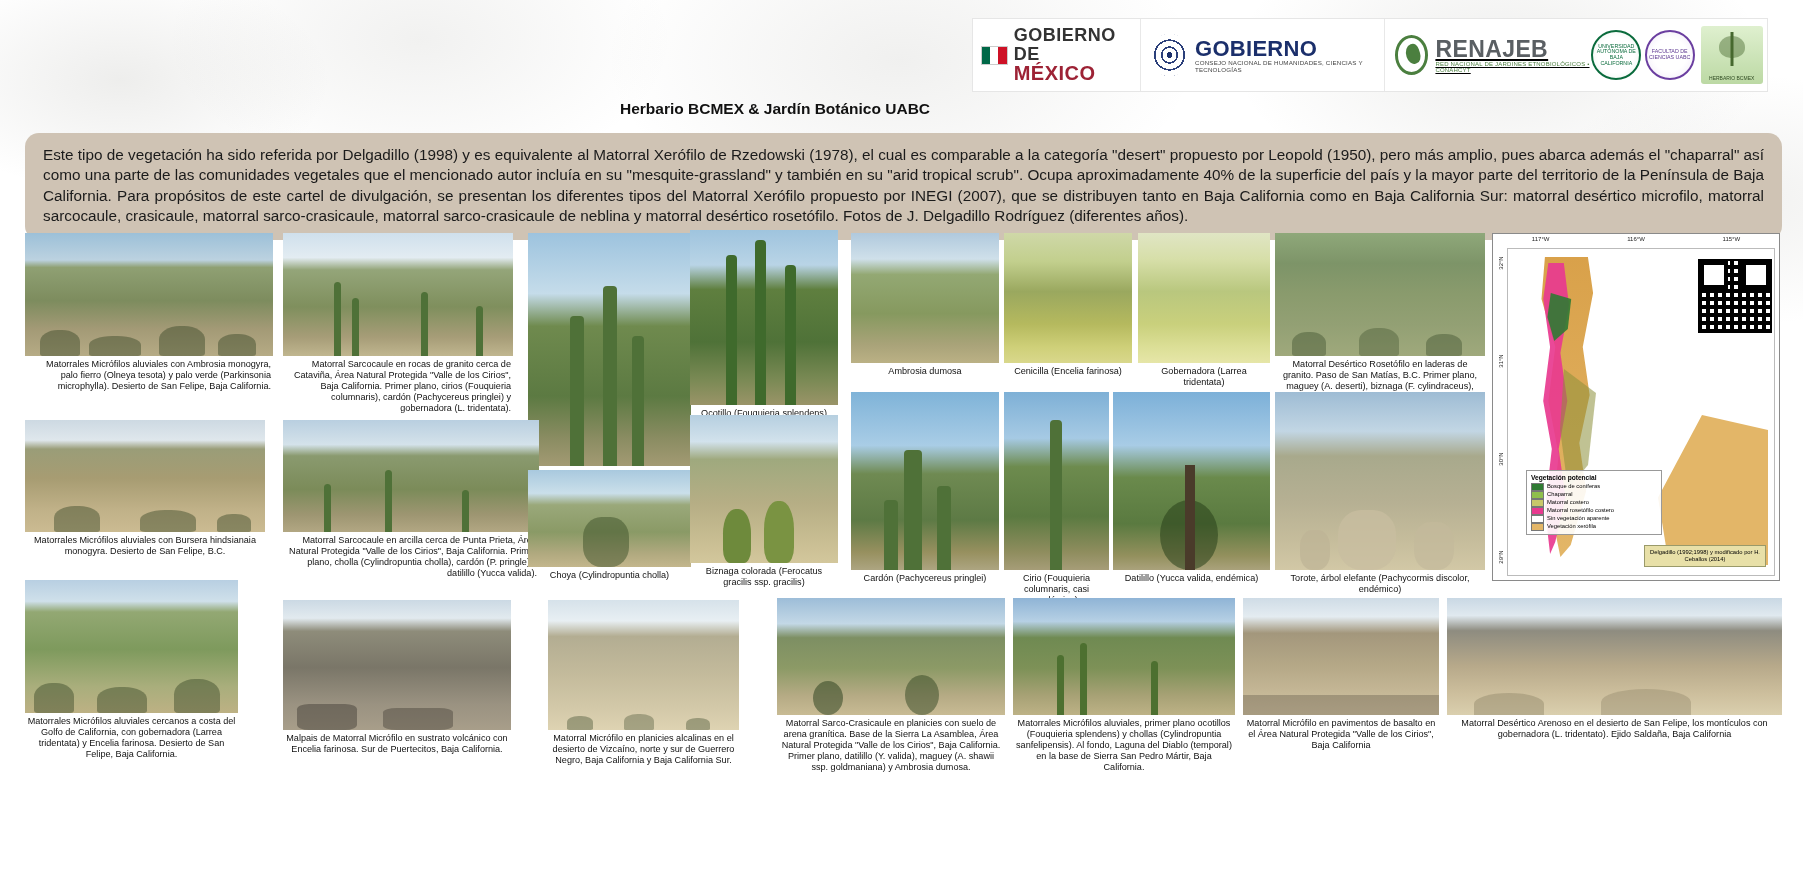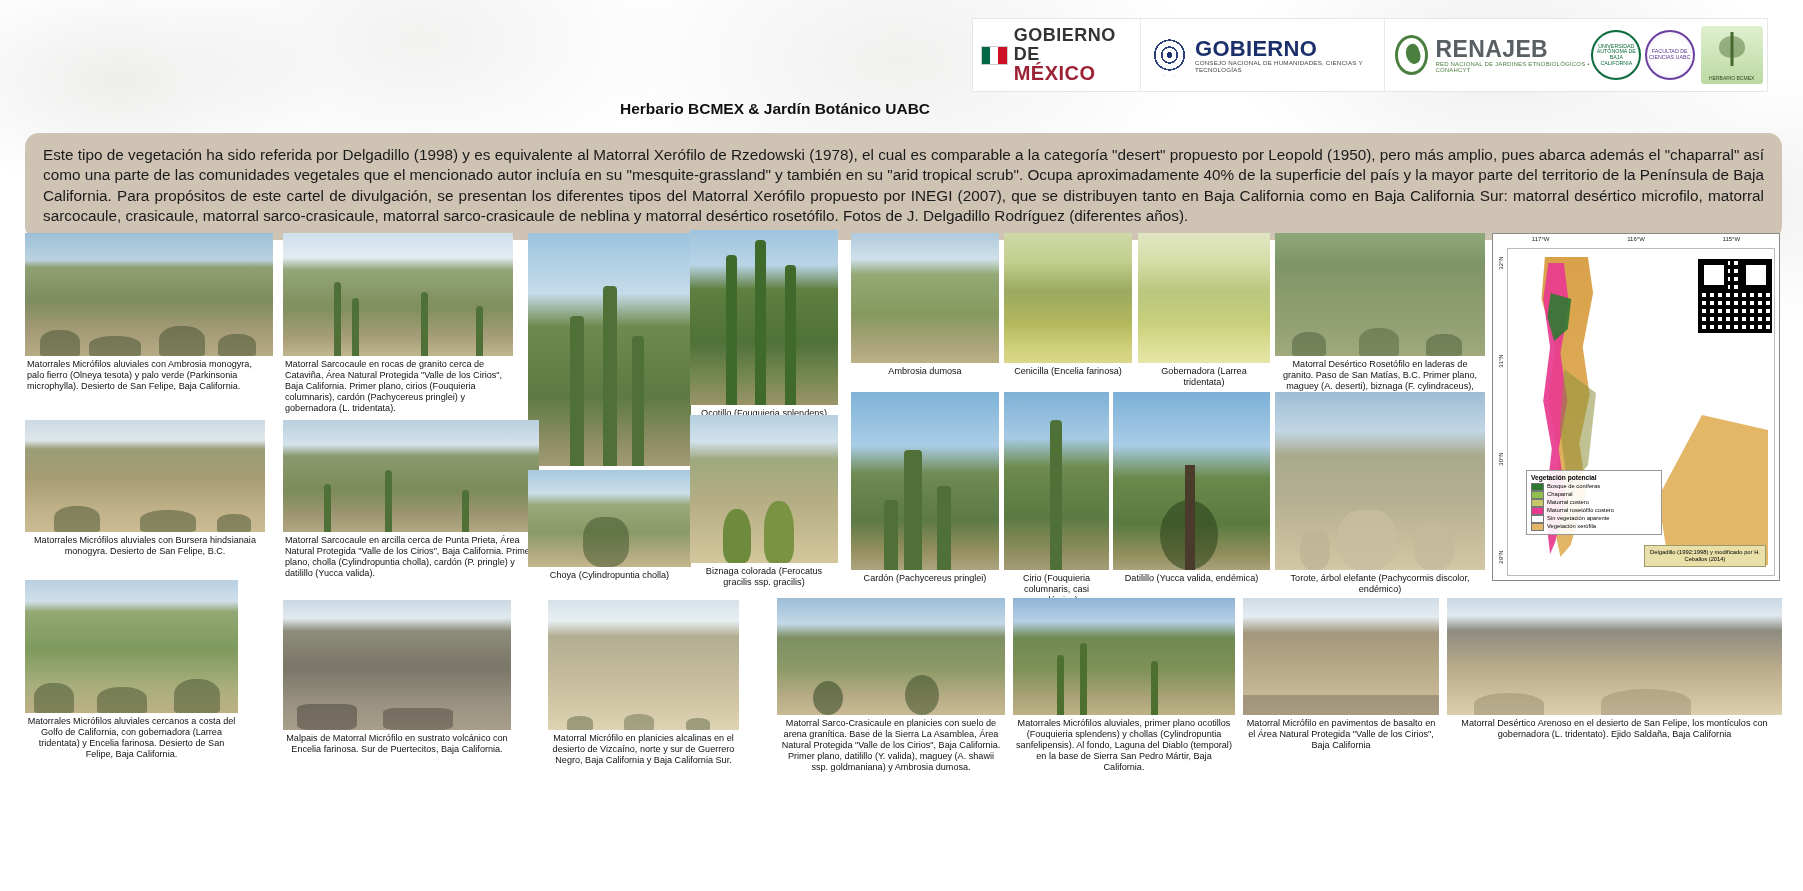--- a/index.html
+++ b/index.html
@@ -60,21 +60,21 @@
   .dotgrid{
     width:42px;height:42px;border-radius:50%;
     background:
       radial-gradient(circle at 50% 50%, #1b2f6b 0 3px, rgba(0,0,0,0) 3px),
       repeating-radial-gradient(circle at 50% 50%, #2b3f7a 0 1.6px, rgba(255,255,255,0) 1.6px 7px);
     background-color:#fff;
   }
   .conahcyt-text{line-height:1.05;}
   .conahcyt-text .l1{font-size:22px;font-weight:bold;color:#1b2f6b;letter-spacing:.3px;}
   .conahcyt-text .l2{font-size:6.2px;color:#444;letter-spacing:.2px;}
-  .logo-renajeb{width:215px;display:flex;align-items:center;gap:7px;border-left:1px solid #e8e8e8;padding-left:10px;box-sizing:border-box;}
+  .logo-renajeb{width:215px;display:flex;align-items:center;gap:7px;border-left:1px solid #e8e8e8;padding-left:10px;box-sizing:border-box;text-decoration:underline;}
   .leafmark{width:34px;height:34px;border-radius:50%;border:3px solid #4b7f3f;position:relative;}
   .leafmark:after{content:"";position:absolute;left:8px;top:6px;width:14px;height:20px;border-radius:60% 40% 50% 50%;background:#4b7f3f;transform:rotate(-18deg);}
   .renajeb-text{line-height:1.05;}
   .renajeb-text .l1{font-size:23px;font-weight:bold;color:#5a5f63;letter-spacing:.4px;}
   .renajeb-text .l2{font-size:6px;color:#4b7f3f;letter-spacing:.2px;}
   .seal{width:50px;height:50px;border-radius:50%;display:flex;align-items:center;justify-content:center;font-size:5.3px;text-align:center;line-height:1.05;box-sizing:border-box;}
   .seal-uabc{border:2px solid #0a6b3c;color:#0a6b3c;background:radial-gradient(circle,#fff 55%,#e7f2ea 100%);}
   .seal-fc{border:2px solid #6b3fa0;color:#5b3590;background:radial-gradient(circle,#fff 50%,#efe8f7 100%);}
   .logo-herb{width:74px;display:flex;align-items:center;justify-content:center;}
   .herb-box{width:62px;height:58px;background:linear-gradient(#dff0cf,#bcd9a4);border-radius:3px;position:relative;display:flex;align-items:flex-end;justify-content:center;}
@@ -101,21 +101,21 @@
     width:100%;
     background:#8a8f79;
     position:relative;
     overflow:hidden;
     border:0;
   }
   .cap{
     font-size:9.1px;line-height:1.2;color:#111;
     text-align:center;padding:3px 2px 0 2px;
   }
-  .cap.left{text-align:left;}
+  .cap.left{text-align:right;}
 
   
   .ph-desert-scrub{background:
     linear-gradient(#9cc0d8 0%,#bcd2e0 22%,#8fa073 28%,#7d8c5e 55%,#a39a76 78%,#b6ab85 100%);}
   .ph-cardon-field{background:
     linear-gradient(#cfe0ec 0%,#e3ecf2 20%,#94a579 30%,#7f8f5d 60%,#a79d78 85%,#c0b68f 100%);}
   .ph-arcilla{background:
     linear-gradient(#b9cfe0 0%,#d4e2ea 22%,#8a9a6f 32%,#7b8b59 62%,#9e9672 85%,#b2a783 100%);}
   .ph-bursera{background:
     linear-gradient(#cdd9e2 0%,#dfe7ec 18%,#9a9d78 26%,#a79c72 52%,#c0b188 80%,#cbbb92 100%);}

